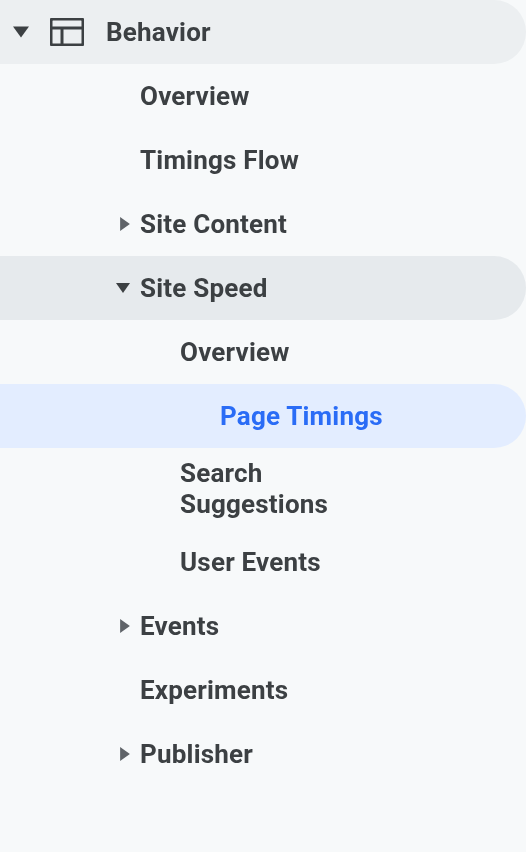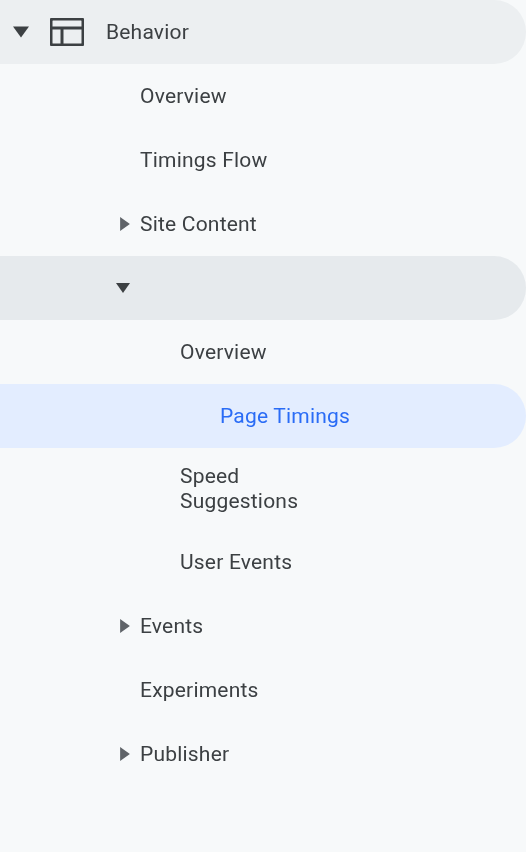--- a/index.html
+++ b/index.html
@@ -8,22 +8,22 @@
     width: 526px;
     height: 852px;
     font-family: Roboto, "Helvetica Neue", Arial, sans-serif;
     background: #f7f9fa;
     color: #3c4043;
     -webkit-font-smoothing: antialiased;
     overflow: hidden;
   }
   .nav {
     width: 100%;
-    font-size: 21px;
-    font-weight: 400;
+    font-size: 26px;
+    font-weight: 700;
     letter-spacing: .2px;
   }
   .row {
     display: flex;
     align-items: center;
     height: 64px;
     padding-right: 24px;
     border-top-right-radius: 32px;
     border-bottom-right-radius: 32px;
     box-sizing: border-box;
@@ -93,20 +93,21 @@
   </div>
 
   <div class="row expanded-bg">
     <span class="col-arrow1"></span>
       <span class="col-icon"></span>
     <span class="col-arrow2">
       <svg width="14" height="10" viewBox="0 0 10 7">
           <path class="chev-down" d="M0 0 L10 0 L5 7 Z"></path>
         </svg>
     </span>
+    <span class="label">Site Speed</span>
   </div>
 
   <div class="row">
     <span class="col-arrow1"></span>
       <span class="col-icon"></span>
       <span class="col-arrow2"></span>
       <span class="col-spacer3"></span>
     <span class="label">Overview</span>
   </div>
 
@@ -116,21 +117,21 @@
       <span class="col-arrow2"></span>
       <span class="col-spacer3"></span>
     <span class="label selected-text">Page Timings</span>
   </div>
 
   <div class="row tall">
     <span class="col-arrow1"></span>
       <span class="col-icon"></span>
       <span class="col-arrow2"></span>
       <span class="col-spacer3"></span>
-    <span class="label" style="white-space:pre-line;">Speed
+    <span class="label" style="white-space:pre-line;">Search
 Suggestions</span>
   </div>
 
   <div class="row">
     <span class="col-arrow1"></span>
       <span class="col-icon"></span>
       <span class="col-arrow2"></span>
       <span class="col-spacer3"></span>
     <span class="label">User Events</span>
   </div>

